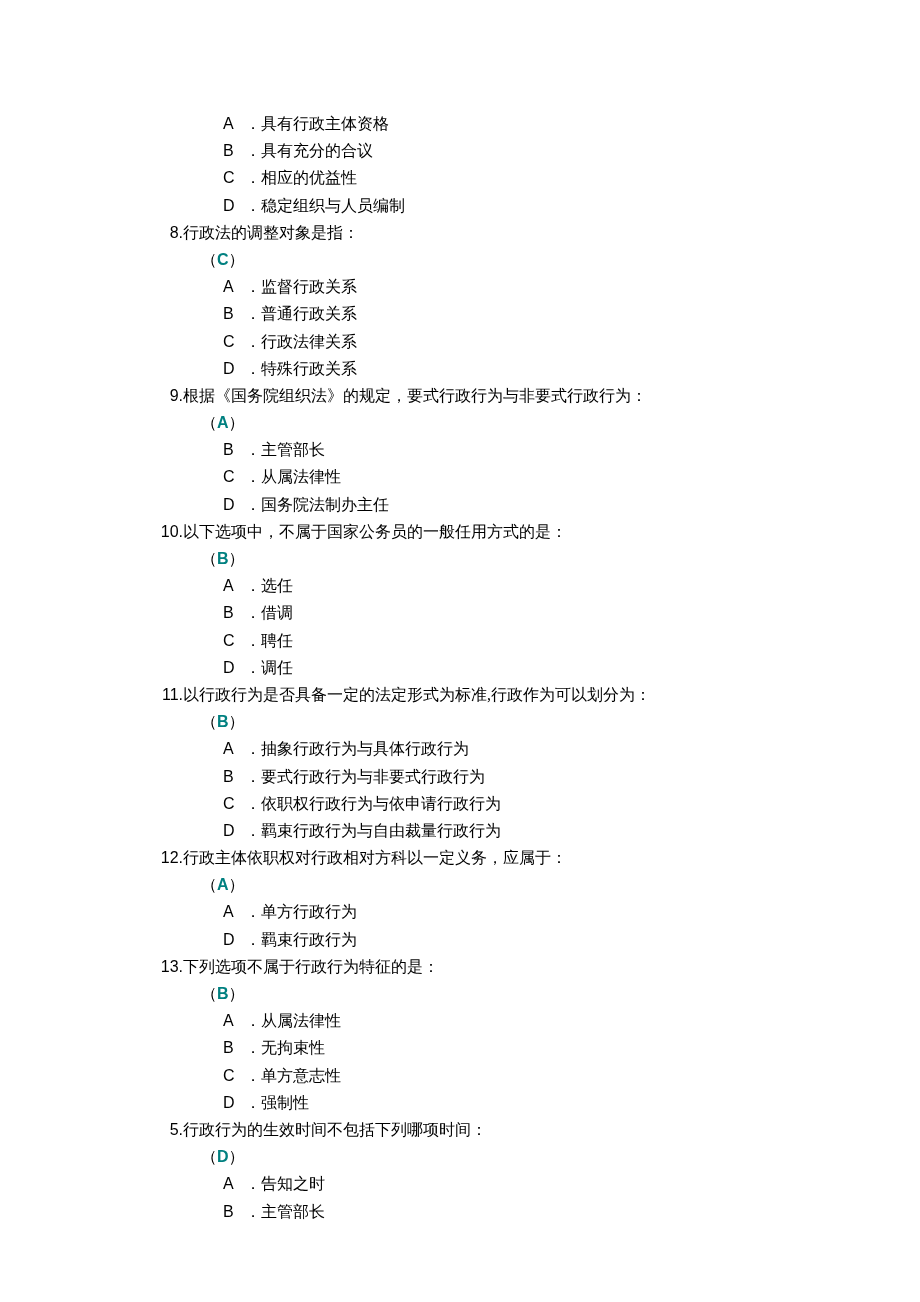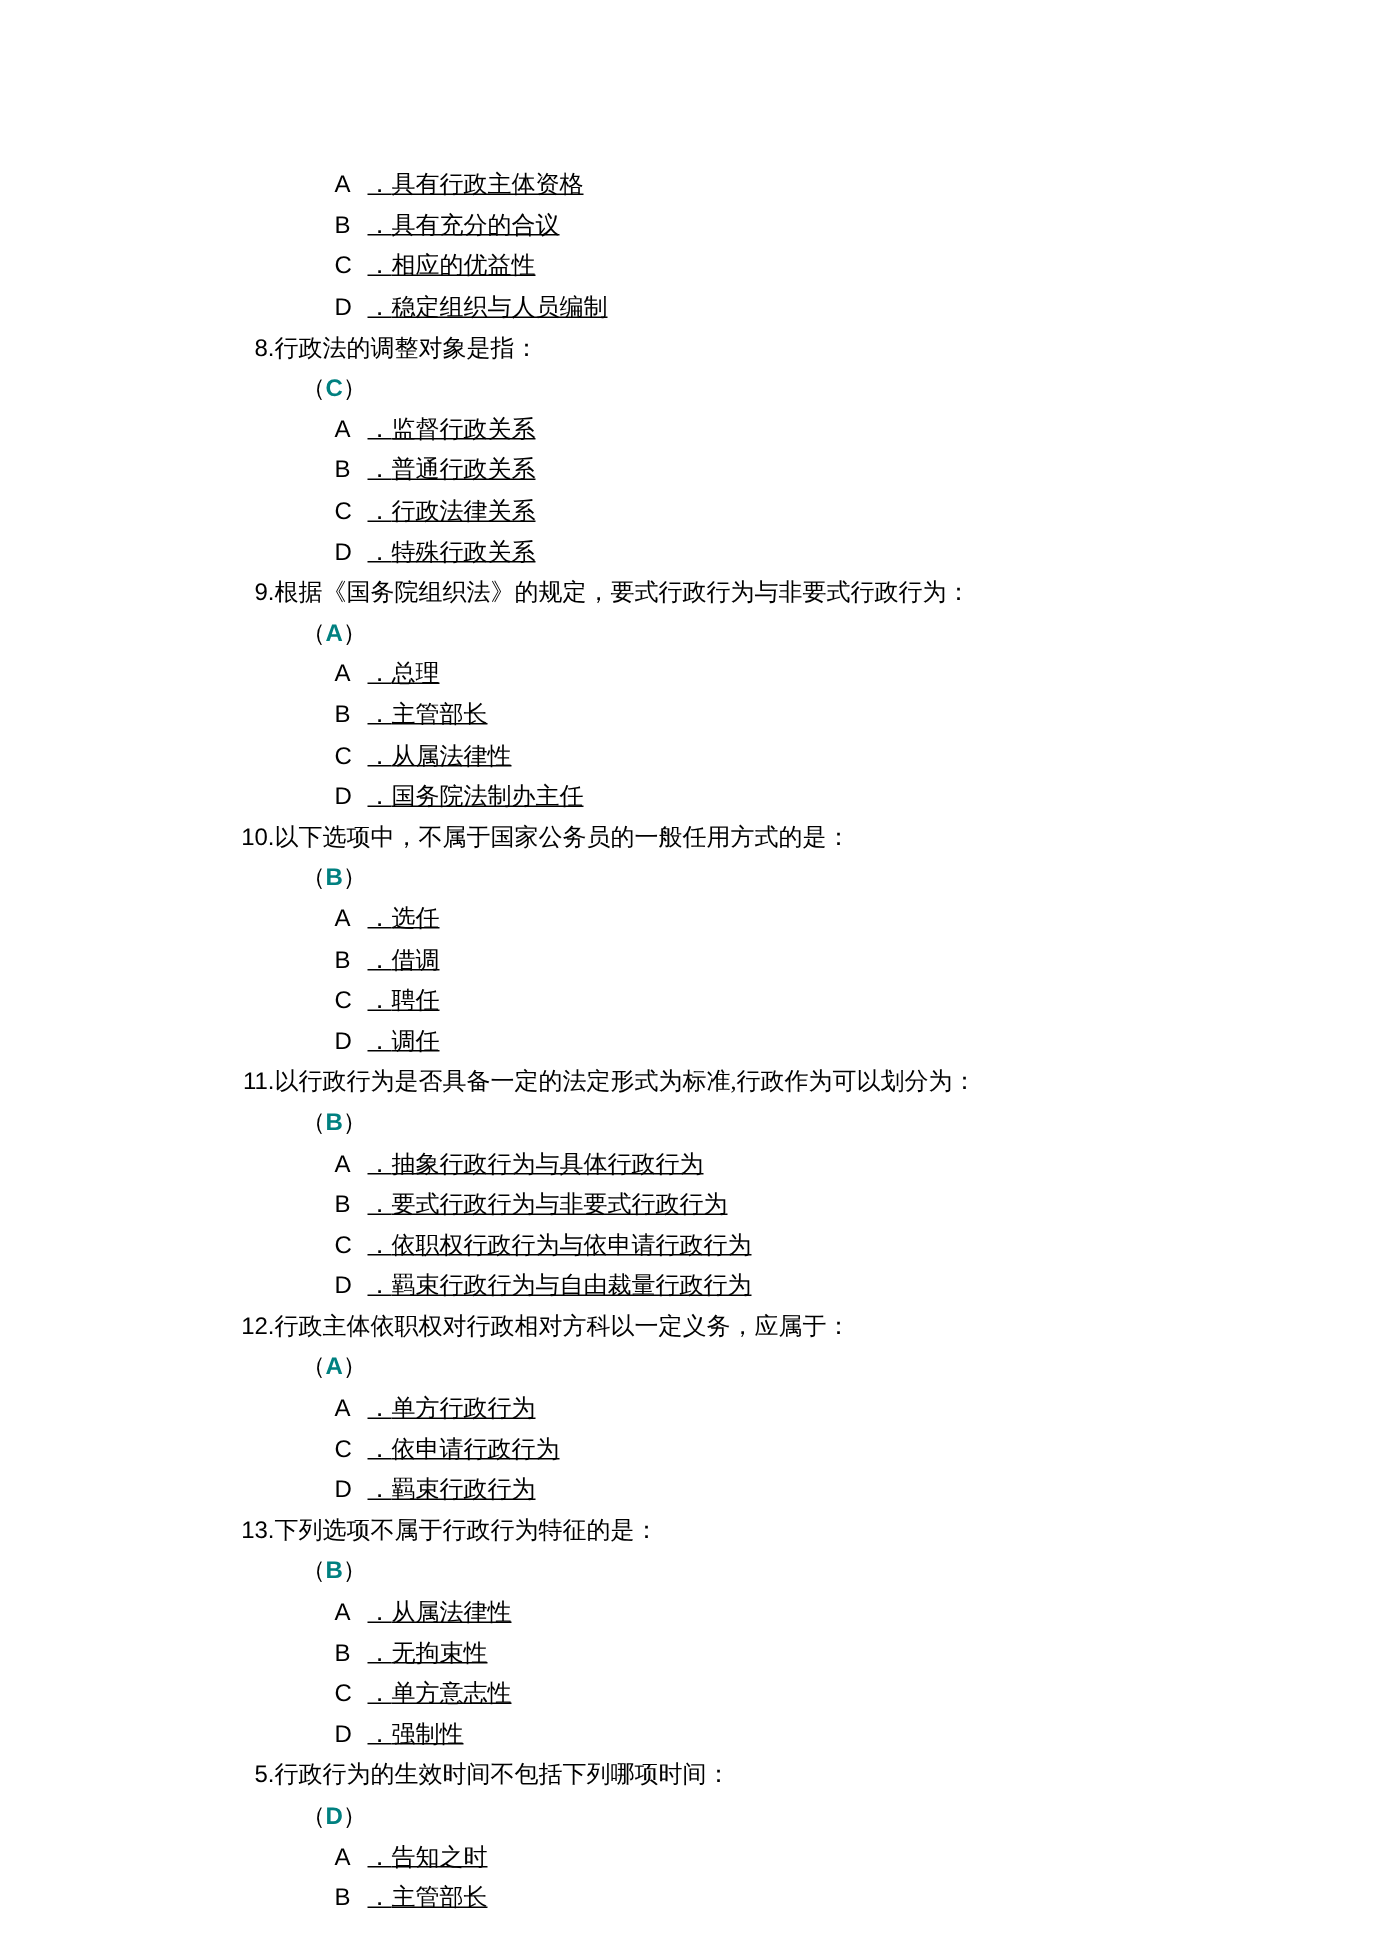--- a/index.html
+++ b/index.html
@@ -11,21 +11,20 @@
       font-family: "SimSun", "宋体", serif;
       font-size: 16px;
       background: #fff;
       color: #000;
       width: 920px;
       padding: 110px 140px 80px 140px;
       line-height: 1.7;
     }
     .option-line {
       padding-left: 83px;
-      text-decoration: underline;
     }
     .option-letter {
       font-family: Arial, sans-serif;
       display: inline-block;
       min-width: 22px;
     }
     .q-line {
       padding-left: 15px;
     }
     .q-num {
@@ -55,40 +54,38 @@
     <div class="option-line"><span class="option-letter">C</span><span>．</span><span>相应的优益性</span></div>
     <div class="option-line"><span class="option-letter">D</span><span>．</span><span>稳定组织与人员编制</span></div>
     <div class="q-line"><span class="q-num">8.</span><span>行政法的调整对象是指：</span></div>
     <div class="answer-line"><span class="paren">（</span><span class="answer-text">C</span><span class="paren">）</span></div>
     <div class="option-line"><span class="option-letter">A</span><span>．</span><span>监督行政关系</span></div>
     <div class="option-line"><span class="option-letter">B</span><span>．</span><span>普通行政关系</span></div>
     <div class="option-line"><span class="option-letter">C</span><span>．</span><span>行政法律关系</span></div>
     <div class="option-line"><span class="option-letter">D</span><span>．</span><span>特殊行政关系</span></div>
     <div class="q-line"><span class="q-num">9.</span><span>根据《国务院组织法》的规定，要式行政行为与非要式行政行为：</span></div>
     <div class="answer-line"><span class="paren">（</span><span class="answer-text">A</span><span class="paren">）</span></div>
-    <div class="option-line"><span class="option-letter">A</span><span>．</span><span>总理</span></div>
     <div class="option-line"><span class="option-letter">B</span><span>．</span><span>主管部长</span></div>
     <div class="option-line"><span class="option-letter">C</span><span>．</span><span>从属法律性</span></div>
     <div class="option-line"><span class="option-letter">D</span><span>．</span><span>国务院法制办主任</span></div>
     <div class="q-line"><span class="q-num">10.</span><span>以下选项中，不属于国家公务员的一般任用方式的是：</span></div>
     <div class="answer-line"><span class="paren">（</span><span class="answer-text">B</span><span class="paren">）</span></div>
     <div class="option-line"><span class="option-letter">A</span><span>．</span><span>选任</span></div>
     <div class="option-line"><span class="option-letter">B</span><span>．</span><span>借调</span></div>
     <div class="option-line"><span class="option-letter">C</span><span>．</span><span>聘任</span></div>
     <div class="option-line"><span class="option-letter">D</span><span>．</span><span>调任</span></div>
     <div class="q-line"><span class="q-num">11.</span><span>以行政行为是否具备一定的法定形式为标准,行政作为可以划分为：</span></div>
     <div class="answer-line"><span class="paren">（</span><span class="answer-text">B</span><span class="paren">）</span></div>
     <div class="option-line"><span class="option-letter">A</span><span>．</span><span>抽象行政行为与具体行政行为</span></div>
     <div class="option-line"><span class="option-letter">B</span><span>．</span><span>要式行政行为与非要式行政行为</span></div>
     <div class="option-line"><span class="option-letter">C</span><span>．</span><span>依职权行政行为与依申请行政行为</span></div>
     <div class="option-line"><span class="option-letter">D</span><span>．</span><span>羁束行政行为与自由裁量行政行为</span></div>
     <div class="q-line"><span class="q-num">12.</span><span>行政主体依职权对行政相对方科以一定义务，应属于：</span></div>
     <div class="answer-line"><span class="paren">（</span><span class="answer-text">A</span><span class="paren">）</span></div>
     <div class="option-line"><span class="option-letter">A</span><span>．</span><span>单方行政行为</span></div>
-    <div class="option-line"><span class="option-letter">C</span><span>．</span><span>依申请行政行为</span></div>
     <div class="option-line"><span class="option-letter">D</span><span>．</span><span>羁束行政行为</span></div>
     <div class="q-line"><span class="q-num">13.</span><span>下列选项不属于行政行为特征的是：</span></div>
     <div class="answer-line"><span class="paren">（</span><span class="answer-text">B</span><span class="paren">）</span></div>
     <div class="option-line"><span class="option-letter">A</span><span>．</span><span>从属法律性</span></div>
     <div class="option-line"><span class="option-letter">B</span><span>．</span><span>无拘束性</span></div>
     <div class="option-line"><span class="option-letter">C</span><span>．</span><span>单方意志性</span></div>
     <div class="option-line"><span class="option-letter">D</span><span>．</span><span>强制性</span></div>
     <div class="q-line"><span class="q-num">5.</span><span>行政行为的生效时间不包括下列哪项时间：</span></div>
     <div class="answer-line"><span class="paren">（</span><span class="answer-text">D</span><span class="paren">）</span></div>
     <div class="option-line"><span class="option-letter">A</span><span>．</span><span>告知之时</span></div>

